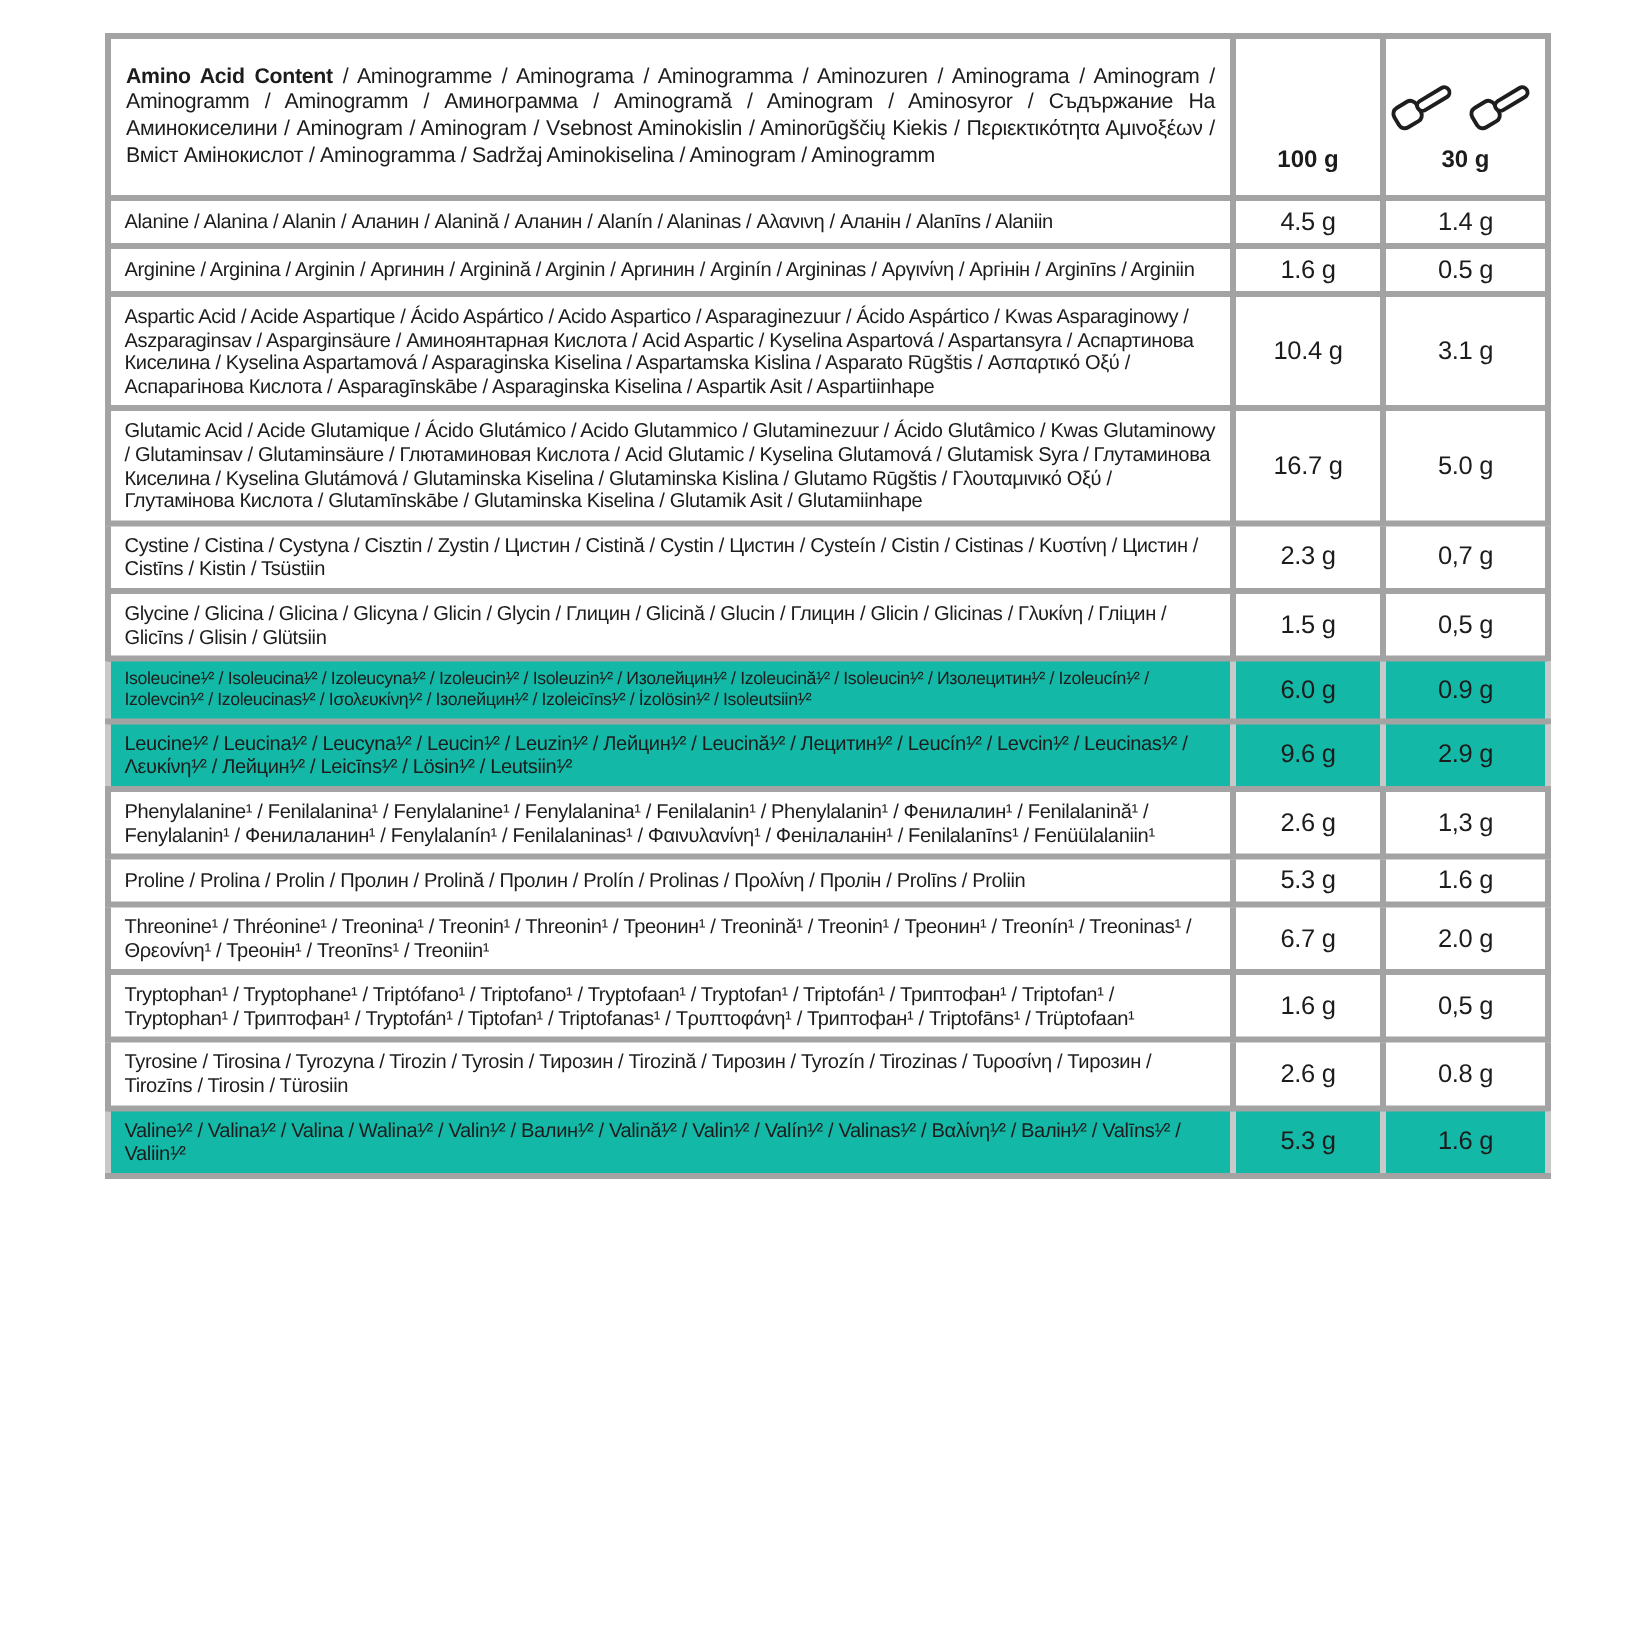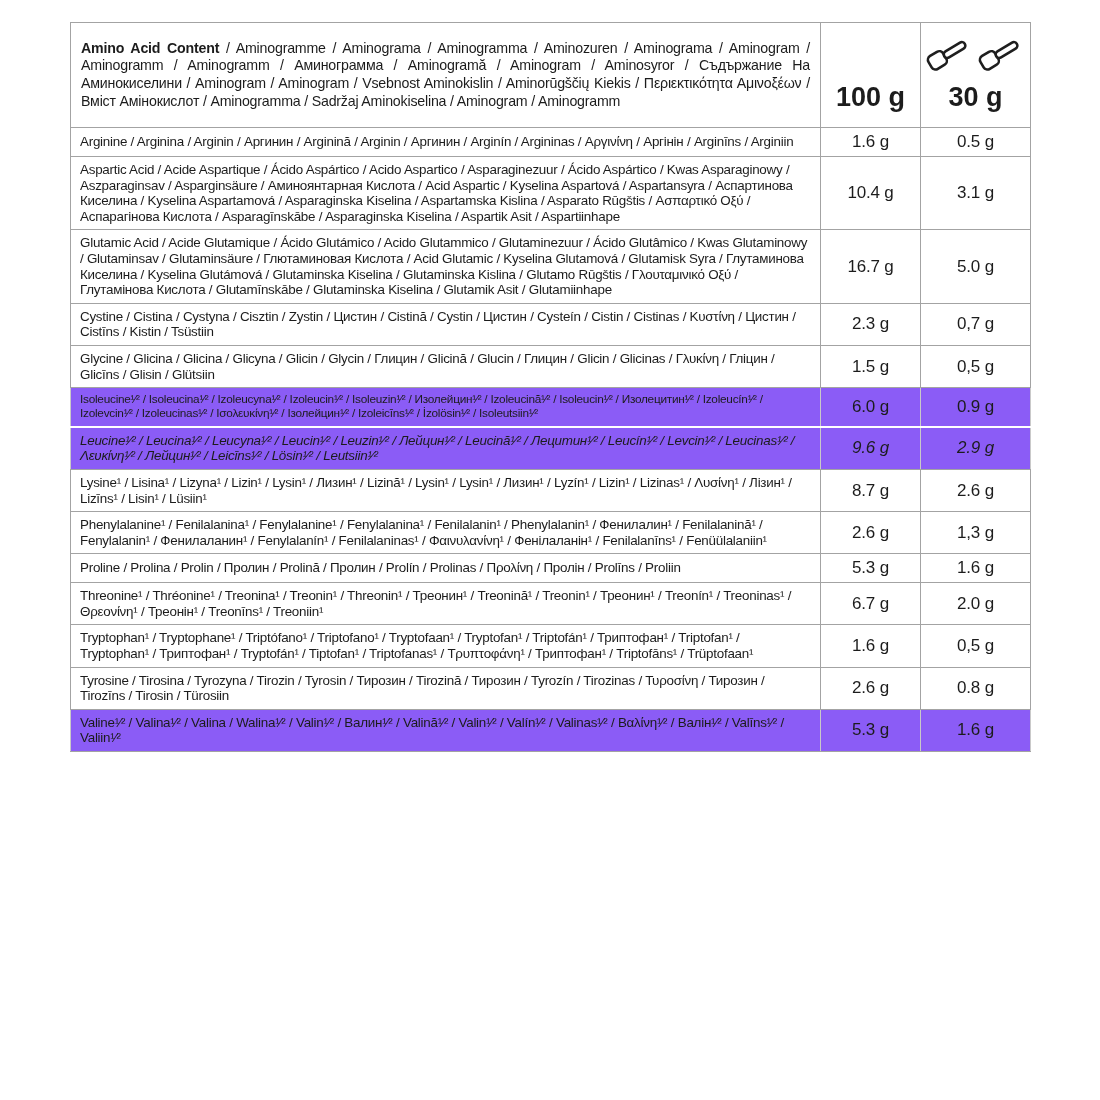--- a/index.html
+++ b/index.html
@@ -6,40 +6,40 @@
   .canvas{
     position:relative;width:1100px;height:1100px;background:#ffffff;
     font-family:"Liberation Sans","DejaVu Sans",sans-serif;color:#1c1c1c;
     overflow:hidden;
   }
   table.aa{
     position:absolute;left:70px;top:22px;width:960px;
     border-collapse:collapse;table-layout:fixed;
     background:#fff;
   }
-  table.aa, table.aa td, table.aa th{border:1px solid #a3a3a3;}
+  table.aa, table.aa td, table.aa th{border:4px solid #a3a3a3;}
   col.c-name{width:750px;}
   col.c-100{width:100px;}
   col.c-30{width:110px;}
   th,td{vertical-align:middle;}
   th.name-h{
     text-align:left;font-weight:normal;padding:8px 10px;
     font-size:14.2px;line-height:17.6px;letter-spacing:-0.2px;text-align:justify;
     height:88px;
   }
   th.name-h b{font-weight:bold;}
-  th.val-h{font-weight:bold;font-size:27px;text-align:center;vertical-align:bottom;padding:0 0 14px 0;}
+  th.val-h{font-weight:bold;font-size:16px;text-align:center;vertical-align:bottom;padding:0 0 14px 0;}
   th.val-h .stack{display:flex;flex-direction:column;align-items:center;justify-content:flex-end;gap:4px;}
   td.name{
     text-align:left;padding:5px 9px;font-size:13.4px;line-height:15.6px;letter-spacing:-0.25px;
   }
   tr.small td.name{font-size:11.8px;line-height:13.8px;}
   td.val{text-align:center;font-size:17px;letter-spacing:-0.2px;padding:4px 2px;}
-  tr.hl td{background:#8b5cf6;border-left-color:#c9c9c9;border-right-color:#c9c9c9;}
-  tr.hl + tr.hl td{border-top:2px solid #ffffff;font-style:italic;}
+  tr.hl td{background:#14b8a6;border-left-color:#c9c9c9;border-right-color:#c9c9c9;}
+  tr.hl + tr.hl td{border-top:2px solid #ffffff;}
   .scoops{display:block;}
 </style>
 </head>
 <body>
 
 <div class="canvas">
   <table class="aa">
     <colgroup>
         <col class="c-name">
         <col class="c-100">
@@ -65,20 +65,25 @@
                 <rect x="16.5" y="14" width="24" height="7" rx="3.5"></rect>
               </g>
             </svg>
             <span>30 g</span>
           </div>
         </th>
       </tr>
     </thead>
     <tbody>
         <tr>
+      <td class="name">Alanine / Alanina / Alanin / Аланин / Alanină / Аланин / Alanín / Alaninas / Αλανινη / Аланін / Alanīns / Alaniin</td>
+      <td class="val">4.5 g</td>
+      <td class="val">1.4 g</td>
+    </tr>
+        <tr>
       <td class="name">Arginine / Arginina / Arginin / Аргинин / Arginină / Arginin / Аргинин / Arginín / Argininas / Αργινίνη / Аргінін / Arginīns / Arginiin</td>
       <td class="val">1.6 g</td>
       <td class="val">0.5 g</td>
     </tr>
         <tr>
       <td class="name">Aspartic Acid / Acide Aspartique / Ácido Aspártico / Acido Aspartico / Asparaginezuur / Ácido Aspártico / Kwas Asparaginowy / Aszparaginsav / Asparginsäure / Аминоянтарная Кислота / Acid Aspartic / Kyselina Aspartová / Aspartansyra / Аспартинова Киселина / Kyselina Aspartamová / Asparaginska Kiselina / Aspartamska Kislina / Asparato Rūgštis / Ασπαρτικό Οξύ / Аспарагінова Кислота / Asparagīnskābe / Asparaginska Kiselina / Aspartik Asit / Aspartiinhape</td>
       <td class="val">10.4 g</td>
       <td class="val">3.1 g</td>
     </tr>
         <tr>
@@ -98,25 +103,20 @@
     </tr>
         <tr class="hl small">
       <td class="name">Isoleucine¹⁄² / Isoleucina¹⁄² / Izoleucyna¹⁄² / Izoleucin¹⁄² / Isoleuzin¹⁄² / Изолейцин¹⁄² / Izoleucină¹⁄² / Isoleucin¹⁄² / Изолецитин¹⁄² / Izoleucín¹⁄² / Izolevcin¹⁄² / Izoleucinas¹⁄² / Ισολευκίνη¹⁄² / Ізолейцин¹⁄² / Izoleicīns¹⁄² / İzolösin¹⁄² / Isoleutsiin¹⁄²</td>
       <td class="val">6.0 g</td>
       <td class="val">0.9 g</td>
     </tr>
         <tr class="hl">
       <td class="name">Leucine¹⁄² / Leucina¹⁄² / Leucyna¹⁄² / Leucin¹⁄² / Leuzin¹⁄² / Лейцин¹⁄² / Leucină¹⁄² / Лецитин¹⁄² / Leucín¹⁄² / Levcin¹⁄² / Leucinas¹⁄² / Λευκίνη¹⁄² / Лейцин¹⁄² / Leicīns¹⁄² / Lösin¹⁄² / Leutsiin¹⁄²</td>
       <td class="val">9.6 g</td>
       <td class="val">2.9 g</td>
-    </tr>
-        <tr>
-      <td class="name">Lysine¹ / Lisina¹ / Lizyna¹ / Lizin¹ / Lysin¹ / Лизин¹ / Lizină¹ / Lysin¹ / Lysin¹ / Лизин¹ / Lyzín¹ / Lizin¹ / Lizinas¹ / Λυσίνη¹ / Лізин¹ / Lizīns¹ / Lisin¹ / Lüsiin¹</td>
-      <td class="val">8.7 g</td>
-      <td class="val">2.6 g</td>
     </tr>
         <tr>
       <td class="name">Phenylalanine¹ / Fenilalanina¹ / Fenylalanine¹ / Fenylalanina¹ / Fenilalanin¹ / Phenylalanin¹ / Фенилалин¹ / Fenilalanină¹ / Fenylalanin¹ / Фенилаланин¹ / Fenylalanín¹ / Fenilalaninas¹ / Φαινυλανίνη¹ / Фенілаланін¹ / Fenilalanīns¹ / Fenüülalaniin¹</td>
       <td class="val">2.6 g</td>
       <td class="val">1,3 g</td>
     </tr>
         <tr>
       <td class="name">Proline / Prolina / Prolin / Пролин / Prolină / Пролин / Prolín / Prolinas / Προλίνη / Пролін / Prolīns / Proliin</td>
       <td class="val">5.3 g</td>
       <td class="val">1.6 g</td>

